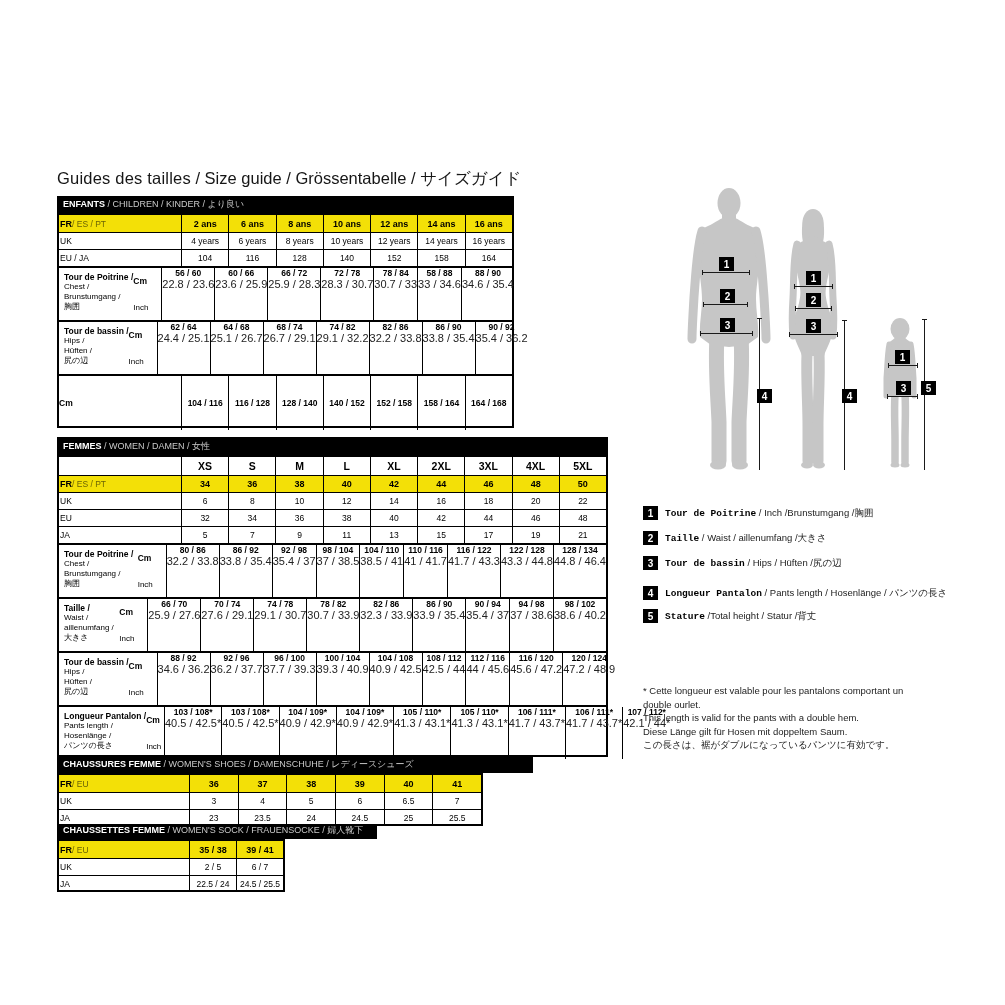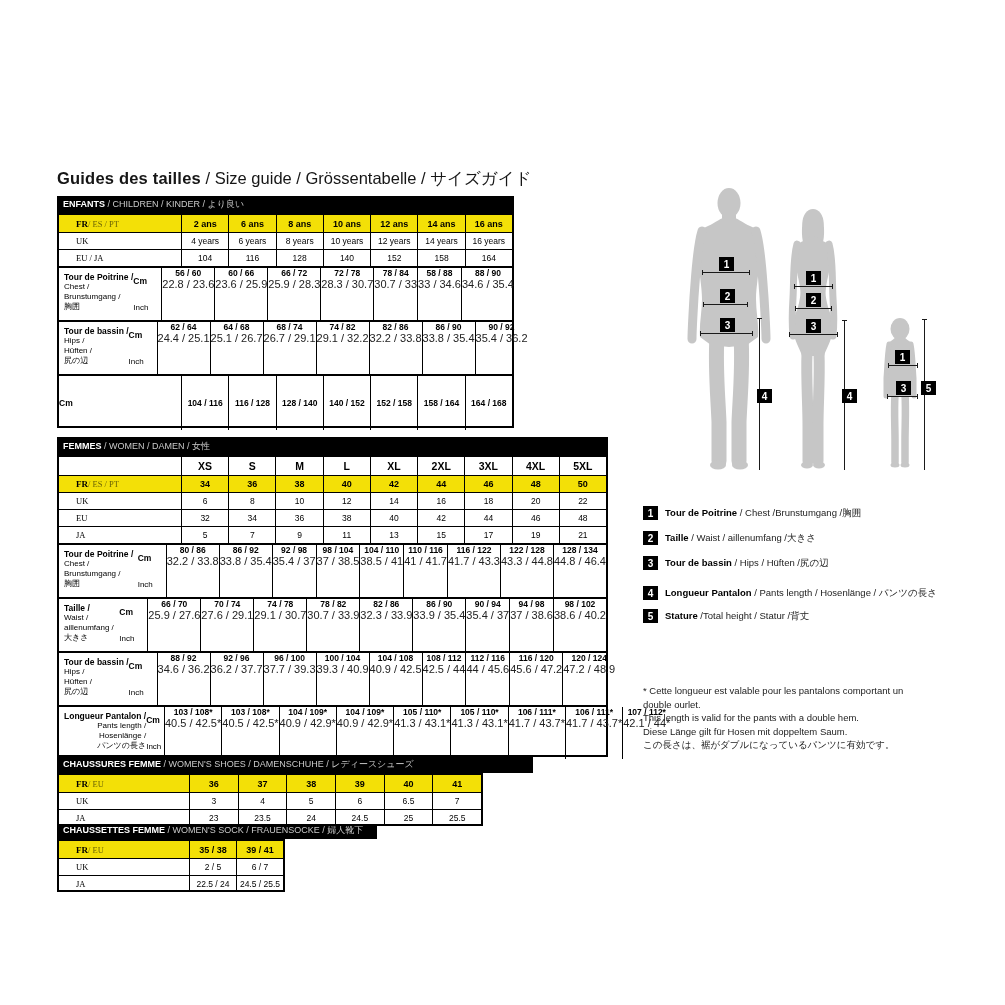--- a/index.html
+++ b/index.html
@@ -2,35 +2,35 @@
 <html><head>
 <meta charset="utf-8">
 <style>
   html,body{margin:0;padding:0;background:#fff;}
   #canvas{position:relative;width:1005px;height:1005px;background:#fff;overflow:hidden;
           font-family:"Liberation Sans","DejaVu Sans",sans-serif;color:#000;}
   .abs{position:absolute;}
 
   
   #page-title{left:57px;top:168px;font-size:16.5px;color:#161616;white-space:nowrap;}
-  #page-title b{font-weight:bold;letter-spacing:.2px;}
+  #page-title b{font-weight:normal;letter-spacing:.2px;}
 
   
   .thdr{position:absolute;height:17px;background:#000;color:#c9c9c9;font-size:9px;
         line-height:17px;padding-left:6px;box-sizing:border-box;white-space:nowrap;}
   .thdr b{color:#fff;font-weight:bold;}
 
   
   .tbox{position:absolute;border:2px solid #000;box-sizing:content-box;background:#fff;}
   .row{display:flex;box-sizing:border-box;border-top:1px solid #000;}
   .row:first-child{border-top:none;}
   .row.measure,.row.msingle{border-top:2px solid #000;}
   .row.yellow{background:#F3E007;}
   .lbl{border-right:1px solid #000;display:flex;align-items:center;
-       padding-left:17px;box-sizing:border-box;font-size:8.5px;white-space:nowrap;font-family:Liberation Serif, serif;}
+       padding-left:1px;box-sizing:border-box;font-size:8.5px;white-space:nowrap;}
   .lbl b{font-size:9px;}
   .lbl .sub{color:#6e6e6e;font-weight:normal;}
   .row.yellow .lbl .sub{color:#6b6405;}
   .cell{flex:1 1 0;border-right:1px solid #000;display:flex;align-items:center;
         justify-content:center;font-size:8.5px;box-sizing:border-box;white-space:nowrap;}
   .cell:last-child,.mcell:last-child{border-right:none;}
   .row.yellow .cell{font-weight:bold;font-size:9px;}
   .row.sizes .cell{font-weight:bold;font-size:10.5px;}
   .mlbl{display:flex;border-right:1px solid #000;box-sizing:border-box;}
   .mtext{flex:1 1 auto;padding:4px 0 0 5px;font-size:8px;line-height:10px;white-space:nowrap;}
@@ -55,21 +55,21 @@
   .mline:before{left:0;}
   .mline:after{right:0;}
   .vline{position:absolute;width:1px;background:#1a1a1a;}
   .vline:before{content:"";position:absolute;top:0;left:-2px;width:5px;height:1px;background:#1a1a1a;}
 
   
   .legend-item{position:absolute;left:643px;display:flex;align-items:center;gap:7px;
                font-size:9.5px;white-space:nowrap;color:#222;}
   .legend-item .lbadge{width:15px;height:14px;background:#000;color:#fff;font-size:10px;
                font-weight:bold;display:flex;align-items:center;justify-content:center;flex:0 0 auto;}
-  .legend-item b{color:#000;}
+  .legend-item b{color:#000;font-family:Liberation Mono, monospace;}
 
   
   #footnote{position:absolute;left:643px;top:684px;font-size:9.5px;line-height:13.5px;color:#222;}
 </style>
 </head>
 <body>
 
 <div id="canvas">
 
   <div class="abs" id="page-title">
@@ -586,21 +586,21 @@
         <div class="mcell">
           <span class="cm">116 / 120</span>
           <span class="in">45.6 / 47.2</span>
         </div>
         <div class="mcell">
           <span class="cm">120 / 124</span>
           <span class="in">47.2 / 48.9</span>
         </div>
       </div>
       <div class="row measure" style="height: 54px;">
-        <div class="mlbl" style="width: 106px; text-align: right;">
+        <div class="mlbl" style="width: 106px;">
           <div class="mtext">
             <div>Longueur Pantalon /</div>
             <div>Pants length  /</div>
             <div>Hosenlänge /</div>
             <div>パンツの長さ</div>
           </div>
           <div class="munit">
             <span class="u-cm">Cm</span>
             <span class="u-in">Inch</span>
           </div>
@@ -811,21 +811,21 @@
   <div class="badge" style="left:806px;top:293px;">2</div>
   <div class="badge" style="left:806px;top:319px;">3</div>
   <div class="badge" style="left:842px;top:389px;">4</div>
   <div class="badge" style="left:895px;top:350px;">1</div>
   <div class="badge" style="left:896px;top:381px;">3</div>
   <div class="badge" style="left:921px;top:381px;">5</div>
 
   <div id="legend">
       <div class="legend-item" style="top: 506px;">
         <span class="lbadge">1</span>
-        <span><b>Tour de Poitrine</b><span> / Chest /Brunstumgang /胸囲</span></span>
+        <span><b>Tour de Poitrine</b><span> / Inch /Brunstumgang /胸囲</span></span>
       </div>
       <div class="legend-item" style="top: 531px;">
         <span class="lbadge">2</span>
         <span><b>Taille</b><span> / Waist / aillenumfang /大きさ</span></span>
       </div>
       <div class="legend-item" style="top: 556px;">
         <span class="lbadge">3</span>
         <span><b>Tour de bassin</b><span> / Hips / Hüften /尻の辺</span></span>
       </div>
       <div class="legend-item" style="top: 586px;">

